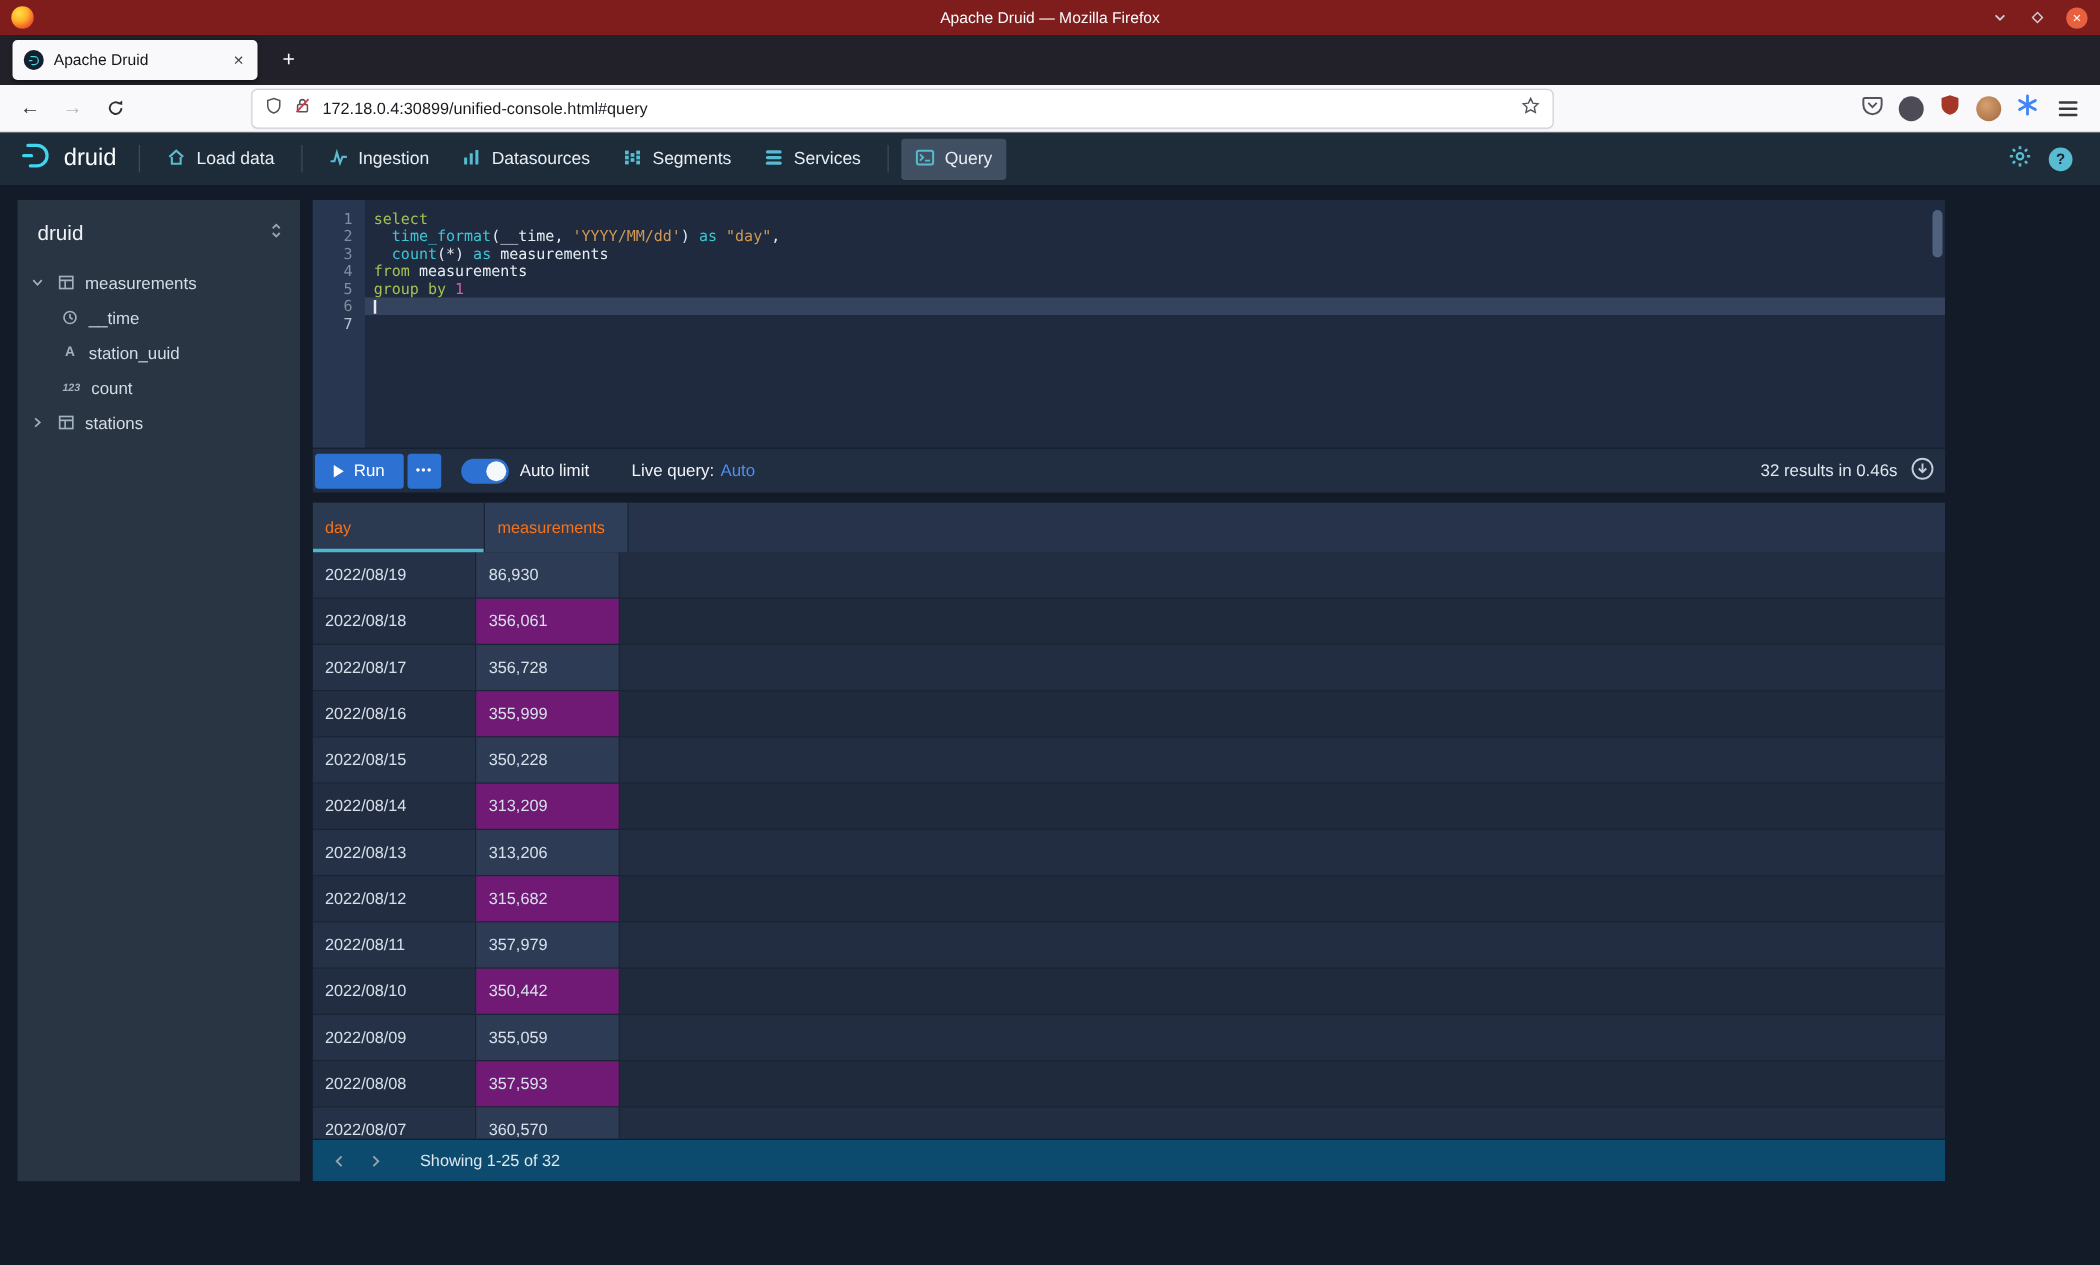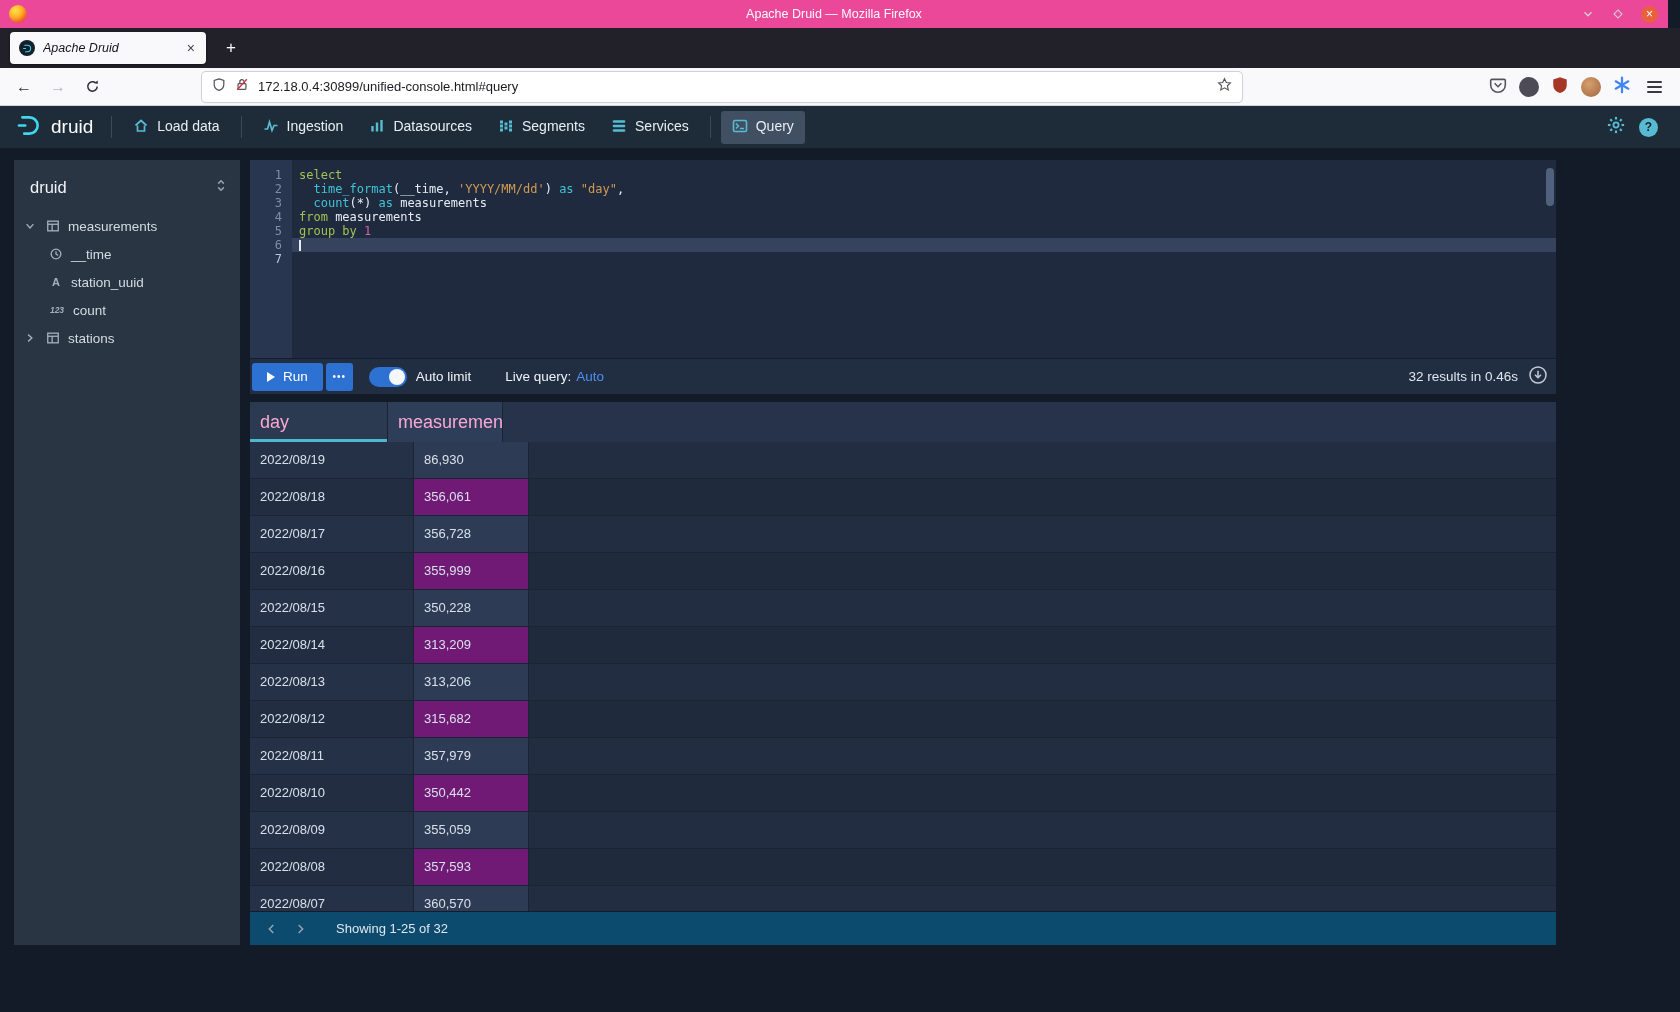--- a/index.html
+++ b/index.html
@@ -1,33 +1,33 @@
 <!DOCTYPE html>
 <html><head>
 <meta charset="utf-8">
 <style>
   * { margin:0; padding:0; box-sizing:border-box; }
   html,body { width:1680px; height:1012px; overflow:hidden; }
   body { font-family:"Liberation Sans", sans-serif; background:#121b27; }
   .screen { position:relative; width:1680px; height:1012px; background:#121b27; }
 
   
-  .titlebar { position:absolute; top:0; left:0; right:12px; height:28px; background:#ec4899; display:flex; align-items:center;justify-content:center; }
+  .titlebar { position:absolute; top:0; left:0; right:0; height:28px; background:#7f1d1d; display:flex; align-items:center;justify-content:center; }
   .ff-logo { position:absolute; left:9px; top:5px; width:18px; height:18px; border-radius:50%;
     background:radial-gradient(circle at 35% 30%, #ffe14a 0%, #ffb027 40%, #f0592b 72%, #d93a6a 100%); }
   .win-title { flex:1; text-align:center; font-size:12.5px; color:#fbfbfe; }
   .win-controls { position:absolute; right:10px; top:0; height:28px; display:flex; align-items:center; gap:16px; }
   .win-ctl { display:flex; align-items:center; justify-content:center; color:#cfcfd8; }
   .win-close { width:17px; height:17px; border-radius:50%; background:#e9603f; color:#fff; font-size:12px; line-height:16px; text-align:center; }
 
   
   .tabbar { position:absolute; top:28px; left:0; right:0; height:40px; background:#22212a; display:flex; align-items:center; }
   .tab { margin-left:10px; width:196px; height:32px; background:#f9f9fb; border-radius:4px; display:flex; align-items:center; padding:0 9px; gap:8px; color:#15141a; font-size:12.5px; box-shadow:0 1px 3px rgba(0,0,0,.45); }
   .tab-favicon { width:16px; height:16px; border-radius:50%; background:#14202c; display:flex; align-items:center; justify-content:center; flex:none; }
-  .tab-label { flex:1; white-space:nowrap; overflow:hidden;font-style:italic; }
+  .tab-label { flex:1; white-space:nowrap; overflow:hidden; }
   .tab-close { color:#45444b; font-size:14px; padding:0 2px; }
   .newtab-btn { margin-left:12px; color:#fbfbfe; font-size:17px; width:26px; height:26px; display:flex; align-items:center; justify-content:center; border-radius:4px; }
 
   
   .toolbar { position:absolute; top:68px; left:0; right:0; height:38px; background:#f9f9fb; border-bottom:1px solid #d4d4da; display:flex; align-items:center; padding:0 10px; }
   .nav-btn { width:28px; height:28px; display:flex; align-items:center; justify-content:center; color:#2f2e35; font-size:16px; border-radius:4px; }
   .nav-btn + .nav-btn { margin-left:6px; }
   .nav-btn.disabled { color:#b8b8bf; }
   .toolbar-spacer { width:96px; }
   .urlbar { width:1040px; height:30px; background:#ffffff; border-radius:4px; box-shadow:0 0 0 1px #d0d0d6, 0 1px 2px rgba(0,0,0,.08); display:flex; align-items:center; padding:0 10px; gap:9px; }
@@ -90,27 +90,27 @@
   .toggle-knob { position:absolute; right:2px; top:2px; width:16px; height:16px; border-radius:50%; background:#f5f8fa; }
   .lbl { color:#f0f4f8; font-size:13.5px; margin-left:9px; }
   .live-wrap { margin-left:34px; display:flex; gap:5px; font-size:13.5px; }
   .live-label { color:#f0f4f8; }
   .live-val { color:#4c90f0; cursor:pointer; }
   .runbar-right { margin-left:auto; display:flex; align-items:center; gap:10px; color:#dfe7ee; font-size:13.5px; }
 
   
   .results { margin-top:8px; flex:1; overflow:hidden; background:#1d2838; }
   .thead { display:flex; height:40px; }
-  .hcell { line-height:40px; font-size:18px; color:#f9a8d4; padding-left:10px; border-right:1px solid #1a2433; cursor:pointer; }
+  .hcell { line-height:40px; font-size:13px; color:#f97316; padding-left:10px; border-right:1px solid #1a2433; cursor:pointer; }
   .hcell.day { width:138px; background:#2b3951; box-shadow:inset 0 -3px 0 #4db8ce; }
   .hcell.meas { width:115px; background:#2e3d58; }
   .hcell.fill { flex:1; background:#27334a; border-right:none; cursor:default; }
   .trow { display:flex; height:37px; }
   .cell { line-height:36px; font-size:13px; color:#d7e0ea; padding-left:10px; border-right:1px solid #1a2433; border-bottom:1px solid #1a2433; overflow:hidden; }
-  .cell.day { width:164px; }
+  .cell.day { width:131px; }
   .cell.meas { width:115px; }
   .cell.fill { flex:1; border-right:none; }
   .trow.a .day { background:#253147; } .trow.a .meas { background:#2d3b55; } .trow.a .fill { background:#222d41; }
   .trow.b .day { background:#222d41; } .trow.b .meas { background:#701a75; } .trow.b .fill { background:#1f2a3d; }
 
   
   .pagination { height:34px; background:#0c4a6e; border-top:1px solid #141d2b; display:flex; align-items:center; font-size:13px; color:#dfe7ee; padding-left:8px; flex:none; }
   .pg-btn { width:28px; height:28px; display:flex; align-items:center; justify-content:center; color:#93a1b0; cursor:pointer; }
   .pg-label { margin-left:22px; }
 </style>

